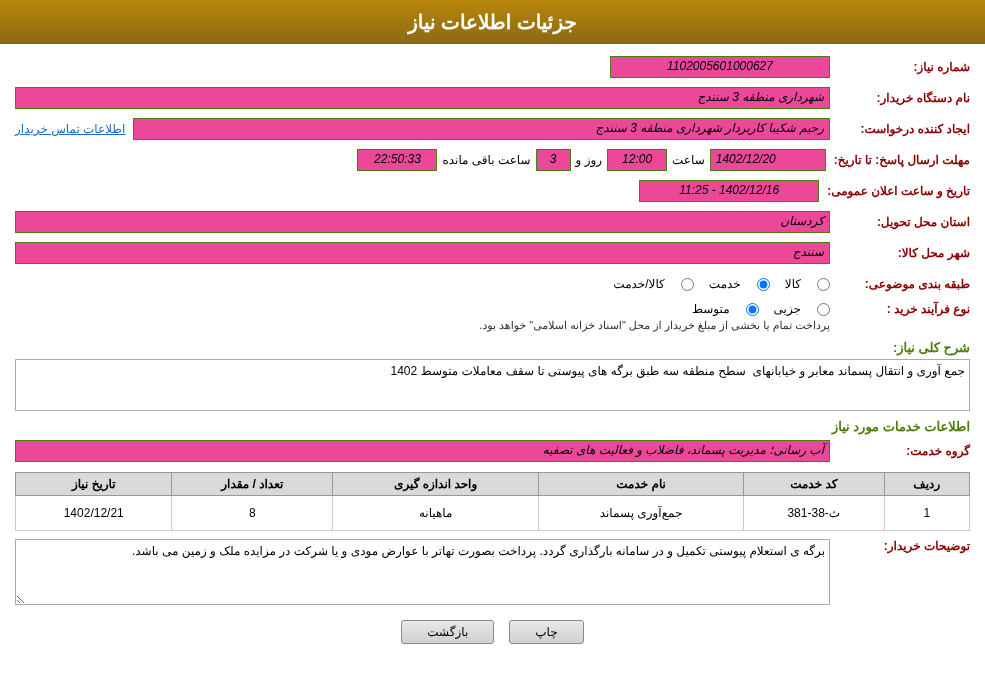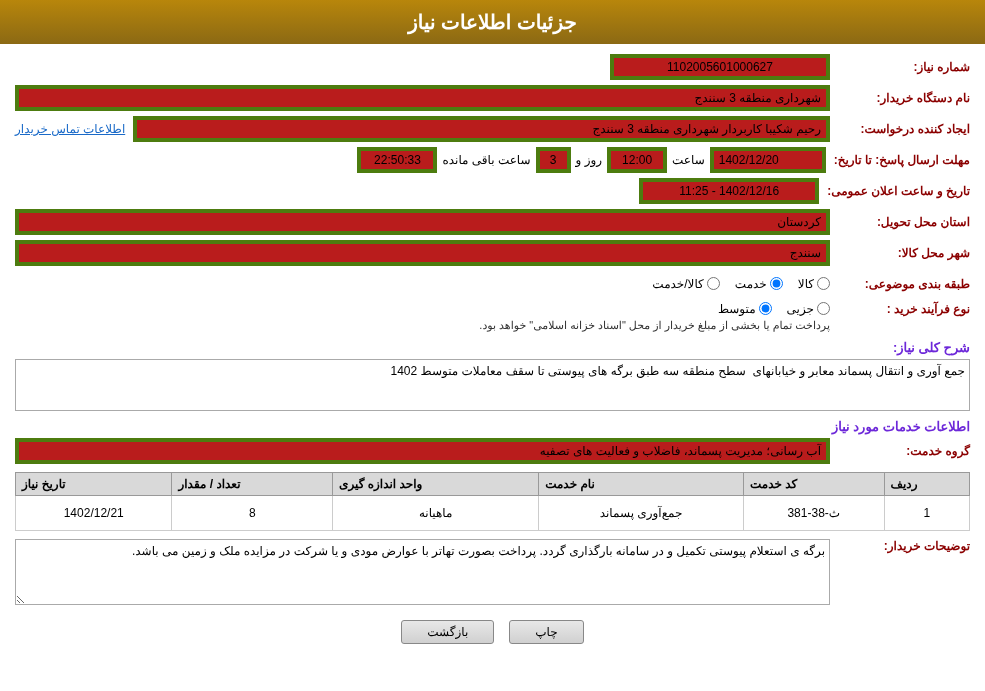--- a/index.html
+++ b/index.html
@@ -34,42 +34,43 @@
     }
     .label {
       color: #8b0000;
       font-weight: bold;
       min-width: 140px;
       text-align: right;
       padding-left: 8px;
       white-space: nowrap;
     }
     .field-box {
-      border: 4px solid #4d7c0f;
-      background: #b91c1c;
+      border: 1px solid #4d7c0f;
+      background: #ec4899;
       padding: 2px 5px;
       min-height: 22px;
       flex: 1;
       text-align: right;
+      font-style: italic;
     }
     .date-row {
       display: flex;
       align-items: center;
       gap: 5px;
     }
     .date-row .field-box {
       flex: none;
     }
     .link-blue {
       color: #1a6ac8;
       cursor: pointer;
       text-decoration: underline;
     }
     .section-title {
-      color: #6d28d9;
+      color: #4d7c0f;
       font-weight: bold;
       font-size: 13px;
       margin: 8px 0 4px 0;
     }
     .textarea-box {
       border: 1px solid #aaa;
       background: #fff;
       padding: 4px;
       width: 100%;
       min-height: 50px;
@@ -77,40 +78,40 @@
       direction: rtl;
       resize: none;
     }
     .radio-group {
       display: flex;
       gap: 15px;
       align-items: center;
     }
     .radio-item {
       display: flex;
-      align-items: flex-start;
-      gap: 3px;
+      align-items: center;
+      gap: 16px;
     }
     .notice-text {
       font-size: 11px;
       color: #333;
     }
     .table-container {
       margin: 8px 0;
     }
     table {
       width: 100%;
       border-collapse: collapse;
       font-size: 12px;
     }
     table th {
       background: #d9d9d9;
       border: 1px solid #999;
       padding: 4px 6px;
-      text-align: left;
+      text-align: center;
       font-weight: bold;
     }
     table td {
       border: 1px solid #ccc;
       padding: 10px 6px;
       text-align: center;
     }
     .btn-row {
       display: flex;
       justify-content: center;

